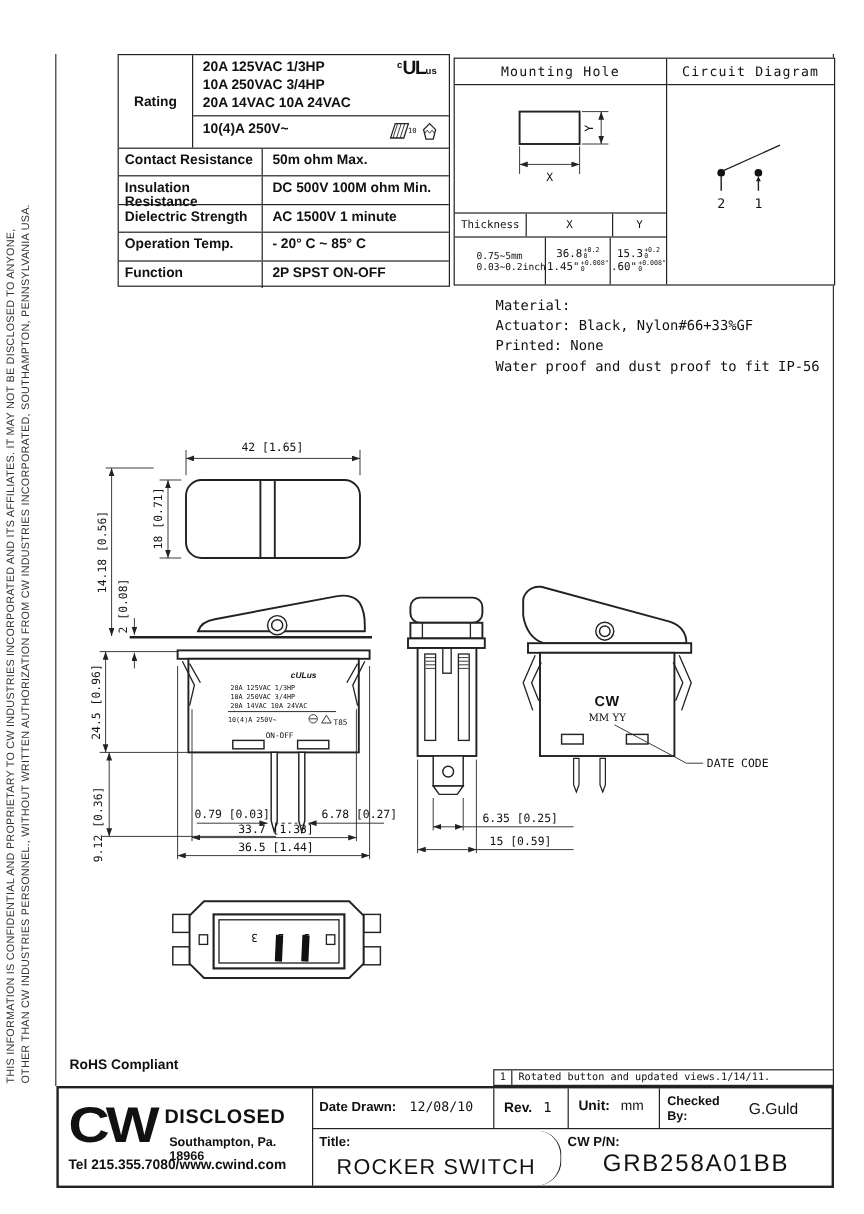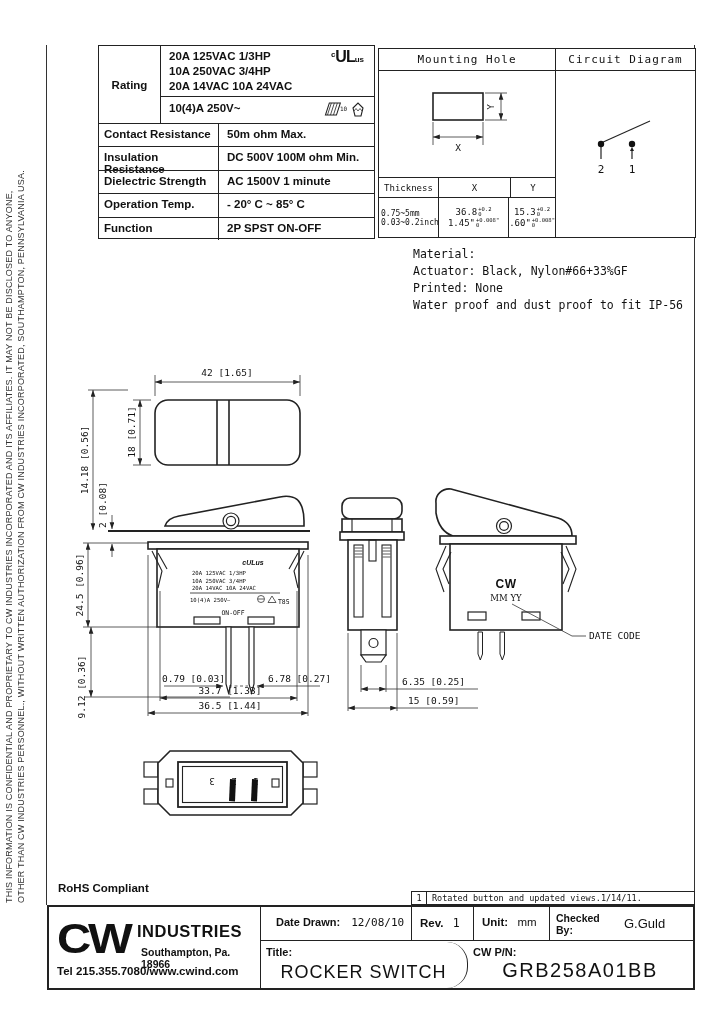--- a/index.html
+++ b/index.html
@@ -27,21 +27,21 @@
   .certrow{position:absolute;right:6px;top:4px;}
 
   
   .mcbox{left:378px;top:48px;width:318px;height:190px;border:1.5px solid #222;background:#fff;}
   .mc-left{position:absolute;left:0;top:0;width:177px;height:100%;border-right:1.5px solid #222;box-sizing:border-box;}
   .mc-right{position:absolute;left:177px;top:0;right:0;height:100%;}
   .mc-head{height:21px;border-bottom:1.5px solid #222;display:flex;align-items:center;justify-content:center;
            font-family:"DejaVu Sans Mono",monospace;font-size:11px;letter-spacing:1px;}
   .m-tbl{position:absolute;left:0;bottom:0;width:100%;border-top:1.5px solid #222;font-family:"DejaVu Sans Mono",monospace;}
   .m-hrow{display:flex;height:19px;border-bottom:1.5px solid #222;font-size:9px;}
-  .m-drow{display:flex;height:39px;font-size:8px;}
+  .m-drow{display:flex;height:39px;font-size:8px;margin-left:16px;}
   .m-c1{width:60px;border-right:1.5px solid #222;box-sizing:border-box;display:flex;flex-direction:column;justify-content:center;padding-left:2px;}
   .m-c2{width:72px;border-right:1.5px solid #222;box-sizing:border-box;display:flex;flex-direction:column;justify-content:center;align-items:center;}
   .m-c3{flex:1;display:flex;flex-direction:column;justify-content:center;align-items:center;}
   .m-hrow>div{display:flex;align-items:center;justify-content:center;padding:0;}
   .m-hrow .m-c1{justify-content:center;padding-left:0;}
   .tolv{font-size:9px;display:inline-flex;align-items:center;line-height:10px;}
   .tol{display:inline-flex;flex-direction:column;font-size:5.5px;line-height:5.5px;margin-left:1px;}
 
   
   .material{left:413px;top:246px;width:282px;font-family:"DejaVu Sans Mono",monospace;font-size:11.5px;line-height:17px;color:#111;}
@@ -69,21 +69,21 @@
   .revnote{flex:1;display:flex;align-items:center;padding-left:5px;font-size:8.5px;font-family:"DejaVu Sans Mono",monospace;}
   .tblock{left:47px;top:905px;width:648px;height:85px;border:2px solid #222;background:#fff;}
   .logo-cell{position:absolute;left:0;top:0;width:211px;height:100%;border-right:1.5px solid #222;}
   .cwlogo{position:absolute;left:8px;top:8px;font-size:44px;font-weight:900;letter-spacing:-3px;transform:scale(1.08,.95);transform-origin:0 0;}
   .indname{position:absolute;left:88px;top:15px;font-size:16.5px;font-weight:700;letter-spacing:.5px;}
   .indaddr{position:absolute;left:92px;top:39px;font-size:10.5px;font-weight:700;}
   .indtel{position:absolute;left:8px;top:58px;font-size:11.5px;font-weight:700;}
   .tb-right{position:absolute;left:211px;top:0;right:0;height:100%;}
   .tb-r1{position:absolute;left:0;top:0;right:0;height:33px;border-bottom:1.5px solid #222;}
   .tb-r2{position:absolute;left:0;top:34.5px;right:0;bottom:0;}
-  .dcell{position:absolute;left:0;top:0;width:152px;height:100%;border-right:1.5px solid #222;padding:9px 0 0 16px;box-sizing:border-box;font-size:11px;}
+  .dcell{position:absolute;left:0;top:0;width:152px;height:100%;border-right:1.5px solid #222;padding:9px 0 0 6px;box-sizing:border-box;font-size:11px;}
   .rcell{position:absolute;left:152px;top:0;width:62px;height:100%;border-right:1.5px solid #222;padding:9px 0 0 8px;box-sizing:border-box;font-size:11.5px;}
   .ucell{position:absolute;left:214px;top:0;width:76px;height:100%;border-right:1.5px solid #222;padding:9px 0 0 8px;box-sizing:border-box;font-size:11.5px;}
   .ccell{position:absolute;left:290px;top:0;right:0;height:100%;display:flex;align-items:center;}
   .chklab{width:54px;font-size:10.5px;font-weight:700;line-height:12px;margin-left:6px;}
   .chkval{font-size:13px;margin-left:14px;}
   .ticell{position:absolute;left:0;top:0;width:207px;height:100%;border-right:1.5px solid #222;border-radius:21px;}
   .pncell{position:absolute;left:207px;top:0;right:0;height:100%;}
   .slab{position:absolute;left:6px;top:4px;font-size:11px;font-weight:700;}
   .bigtitle{position:absolute;left:0;right:0;top:20px;text-align:center;font-size:18px;letter-spacing:1px;}
   .bigpn{position:absolute;left:0;right:0;top:17px;text-align:center;font-size:20px;letter-spacing:1.5px;}
@@ -393,21 +393,21 @@
 <div class="abs rohs">RoHS Compliant</div>
 
 <div class="abs revstrip">
   <div class="revnum">1</div>
   <div class="revnote">Rotated button and updated views.1/14/11.</div>
 </div>
 
 <div class="abs tblock">
   <div class="logo-cell">
     <div class="cwlogo">CW</div>
-    <div class="indname">INDUSTRIES</div>
+    <div class="indname">DISCLOSED</div>
     <div class="indaddr">Southampton, Pa. 18966</div>
     <div class="indtel">Tel 215.355.7080/www.cwind.com</div>
   </div>
   <div class="tb-right">
     <div class="tb-r1">
       <div class="dcell">
         <span class="blbl">Date Drawn:</span>
         <span class="mono" style="margin-left:8px;">12/08/10</span>
       </div>
       <div class="rcell">

